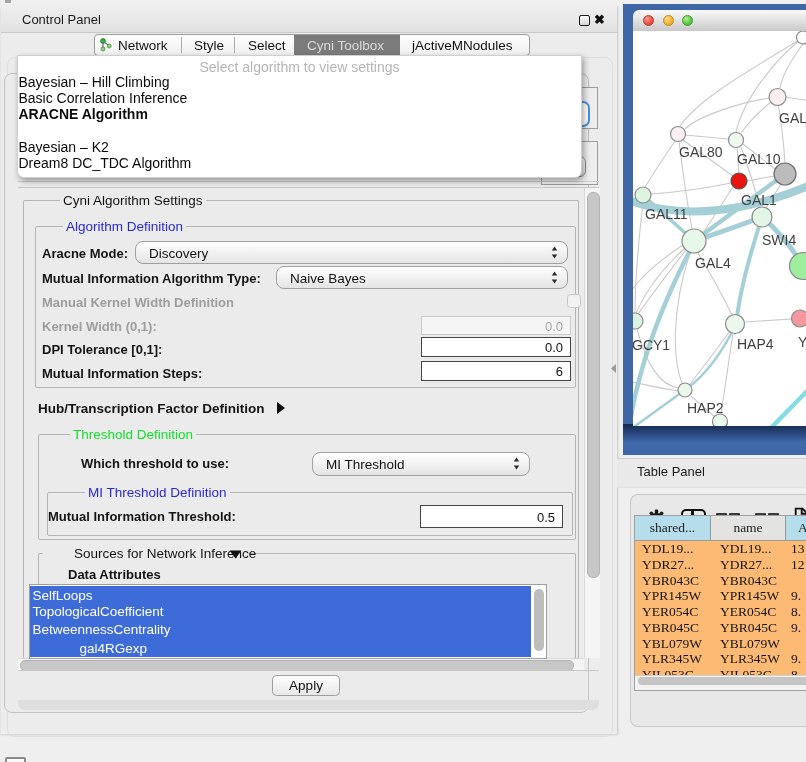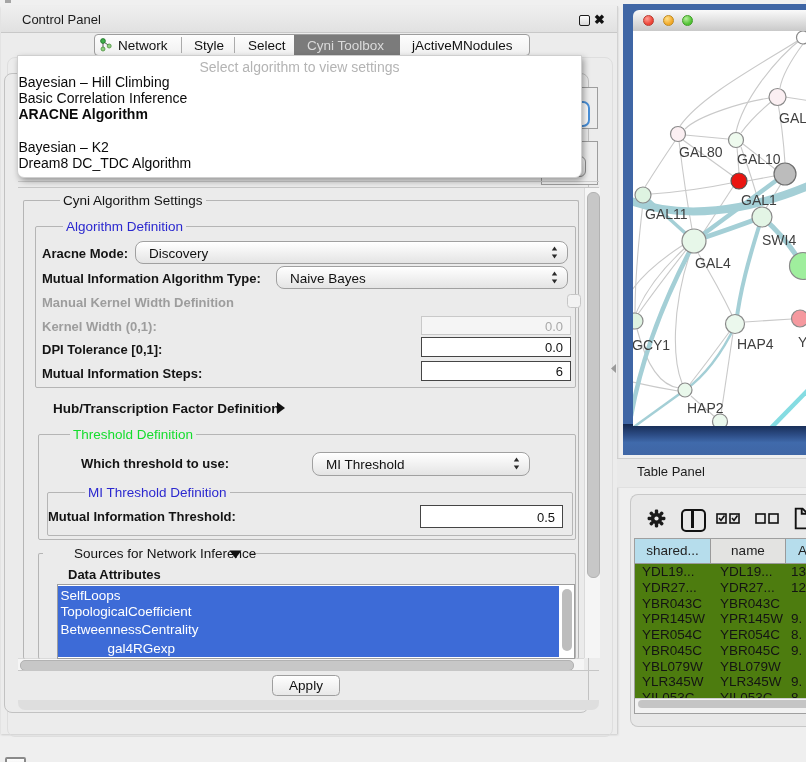--- a/index.html
+++ b/index.html
@@ -106,21 +106,21 @@
   <div class="lbl abs" style="left:41px;top:336px;">DPI Tolerance [0,1]:</div>
   <div class="field" style="left:420px;top:331px;width:148px;height:18px;">
       <span>0.0</span>
     </div>
 
   <div class="lbl abs" style="left:41px;top:360px;">Mutual Information Steps:</div>
   <div class="field" style="left:420px;top:355px;width:148px;height:18px;">
       <span>6</span>
     </div>
 
-  <div class="lbl abs" style="left:52px;top:395px;font-size:13.5px;">Hub/Transcription Factor Definition</div>
+  <div class="lbl abs" style="left:37px;top:395px;font-size:13.5px;">Hub/Transcription Factor Definition</div>
   <svg class="abs" style="left:274px;top:395px;" width="11" height="14" viewBox="0 0 11 14">
     <path d="M2 1 L10 7 L2 13 Z" fill="#111"></path>
   </svg>
 
   <div class="grp" style="left:37px;top:428px;width:536px;height:104px;"></div>
   <div class="gtitle abs" style="left:41px;top:421px;color:#15dd2d;">Threshold Definition</div>
 
   <div class="lbl abs" style="left:80px;top:450px;">Which threshold to use:</div>
   <div class="combo" style="left:311px;top:446px;width:216px;height:22px;">
     <div class="ct">MI Threshold</div>
@@ -140,21 +140,21 @@
 
   <div class="grp" style="left:37px;top:547px;width:536px;height:105px;border-bottom:none;"></div>
   <div class="abs" style="left:42px;top:540px;width:204px;height:15px;background:#ebebeb;"></div>
   <div class="gtitle abs" style="left:42px;top:540px;color:#141414;background:none;">Sources for Network Inference</div>
   <svg class="abs" style="left:227px;top:543px;" width="15" height="10" viewBox="0 0 14 10">
     <path d="M1 1.5 L13 1.5 L7 9.5 Z" fill="#111"></path>
   </svg>
 
   <div class="lbl abs" style="left:36px;top:561px;margin-left:31px;">Data Attributes</div>
 
-  <div class="abs" style="left:56px;top:578px;width:516px;height:73px;background:#fff;border:1px solid #9e9e9e;overflow:hidden;">
+  <div class="abs" style="left:28px;top:578px;width:516px;height:73px;background:#fff;border:1px solid #9e9e9e;overflow:hidden;">
     <div class="abs" style="left:0;top:1px;width:501px;height:71px;background:#3d6bd7;"></div>
     <div class="abs" style="left:2.5px;top:3px;font-size:13.5px;color:#fff;">SelfLoops</div>
     <div class="abs" style="left:2.5px;top:18.5px;font-size:13.5px;color:#fff;">TopologicalCoefficient</div>
     <div class="abs" style="left:2.5px;top:37px;font-size:13.5px;color:#fff;">BetweennessCentrality</div>
     <div class="abs" style="left:2.5px;top:55.5px;font-size:13.5px;color:#fff;margin-left:47px;">gal4RGexp</div>
     <div class="abs" style="left:504px;top:4px;width:10px;height:62px;background:#bdbdbd;border-radius:5px;"></div>
   </div>
 
   <div class="abs" style="left:271px;top:669px;width:66px;height:19px;border:1px solid #9e9e9e;border-radius:4.5px;background:linear-gradient(#fefefe,#e8e8e8);text-align:center;">
     <span style="font-size:13.5px;color:#111;line-height:19px;">Apply</span>
@@ -301,21 +301,21 @@
 <svg class="abs" style="left:755px;top:513px;" width="25" height="11" viewBox="0 0 25 11">
   <rect x="1" y="1" width="9" height="9" fill="none" stroke="#111" stroke-width="1.6"></rect>
   <rect x="14" y="1" width="9" height="9" fill="none" stroke="#111" stroke-width="1.6"></rect>
 </svg>
 
 <svg class="abs" style="left:794px;top:506px;" width="12" height="25" viewBox="0 0 14 27">
   <path d="M2 2 L10 2 L16 8 L16 25 L2 25 Z" fill="none" stroke="#111" stroke-width="2.2"></path>
   <path d="M9 2 L9 8 L16 8" fill="none" stroke="#111" stroke-width="2.2"></path>
 </svg>
 
-<div class="abs" style="left:634px;top:538px;width:172px;height:174px;background:#4d7c0f;border-left:1px solid #9f9f9f;border-top:1px solid #9f9f9f;border-bottom:1px solid #9f9f9f;overflow:hidden;">
+<div class="abs" style="left:634px;top:515px;width:172px;height:174px;background:#fdba74;border-left:1px solid #9f9f9f;border-top:1px solid #9f9f9f;border-bottom:1px solid #9f9f9f;overflow:hidden;font-family:Liberation Serif, serif;">
 
   <div class="abs" style="left:0;top:0;width:75px;height:24px;background:#b6ddec;border-right:1px solid #9a9a9a;border-bottom:1px solid #9a9a9a;text-align:center;"><span style="font-size:13.5px;color:#222;line-height:24px;">shared...</span></div>
   <div class="abs" style="left:76px;top:0;width:74px;height:24px;background:#e3e3e1;border-right:1px solid #9a9a9a;border-bottom:1px solid #9a9a9a;text-align:center;"><span style="font-size:13.5px;color:#222;line-height:24px;">name</span></div>
   <div class="abs" style="left:151px;top:0;width:21px;height:24px;background:#b6ddec;border-bottom:1px solid #9a9a9a;"><span style="font-size:13.5px;color:#222;line-height:24px;padding-left:12px;">A</span></div>
 
   <div class="abs" style="left:0;top:24px;width:172px;font-size:13.5px;color:#141414;">
     <div style="height:15.75px;position:relative;">
         <span class="abs" style="left:7px;top:1px;">YDL19...</span>
         <span class="abs" style="left:85px;top:1px;">YDL19...</span>
         <span class="abs" style="left:156px;top:1px;">13</span>

